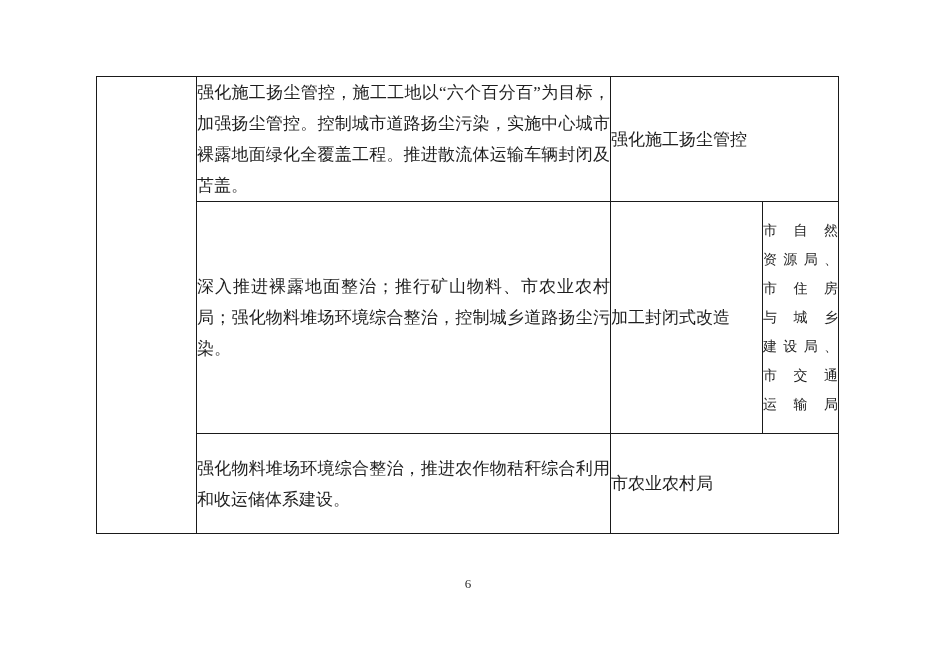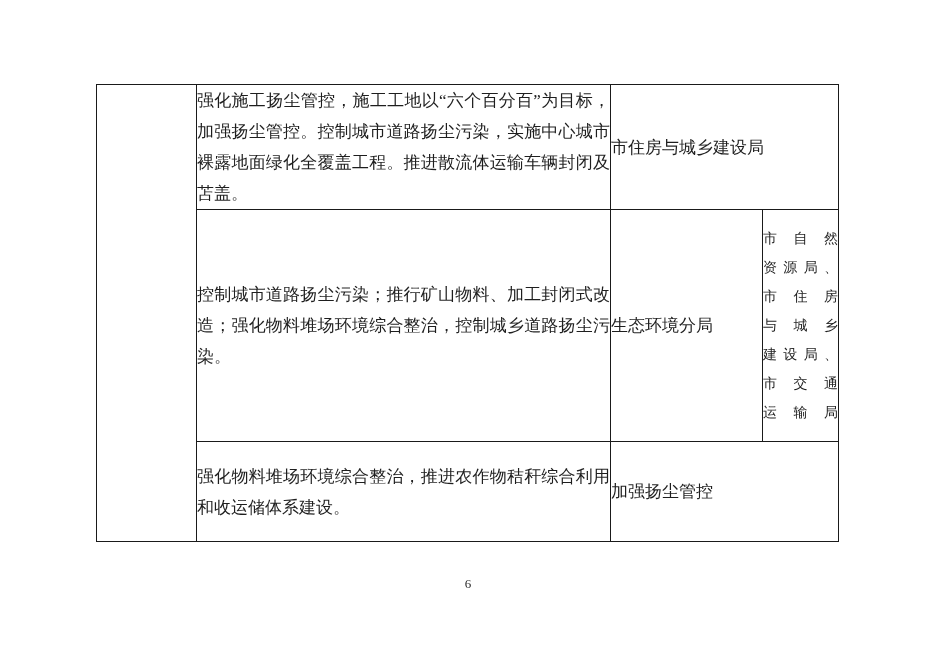--- a/index.html
+++ b/index.html
@@ -9,21 +9,21 @@
     width: 936px;
     height: 662px;
     background: #ffffff;
     font-family: "Liberation Serif", "DejaVu Serif", serif;
     color: #1e1e1e;
     overflow: hidden;
   }
   table.resp-table {
     position: absolute;
     left: 96px;
-    top: 84px;
+    top: 76px;
     width: 742px;
     border-collapse: collapse;
     table-layout: fixed;
   }
   table.resp-table td {
     border: 1px solid #1a1a1a;
     vertical-align: middle;
     padding: 0;
     overflow: hidden;
   }
@@ -75,35 +75,35 @@
     <colgroup>
       <col class="c-category">
       <col class="c-measure">
       <col class="c-lead">
       <col class="c-coop">
     </colgroup>
     <tbody>
       <tr class="r1">
         <td rowspan="3"></td>
         <td class="measure-cell">强化施工扬尘管控，施工工地以“六个百分百”为目标，加强扬尘管控。控制城市道路扬尘污染，实施中心城市裸露地面绿化全覆盖工程。推进散流体运输车辆封闭及苫盖。</td>
-        <td class="lead-cell" colspan="2">市住房与城乡建设局</td>
+        <td class="lead-cell" colspan="2">强化施工扬尘管控</td>
       </tr>
       <tr class="r2">
-        <td class="measure-cell">控制城市道路扬尘污染；推行矿山物料、加工封闭式改造；强化物料堆场环境综合整治，控制城乡道路扬尘污染。</td>
-        <td class="lead-cell">生态环境分局</td>
+        <td class="measure-cell">深入推进裸露地面整治；推行矿山物料、市农业农村局；强化物料堆场环境综合整治，控制城乡道路扬尘污染。</td>
+        <td class="lead-cell">加工封闭式改造</td>
         <td class="coop-cell">市自然
 资源局、
 市住房
 与城乡
 建设局、
 市交通
 运输局</td>
       </tr>
       <tr class="r3">
         <td class="measure-cell">强化物料堆场环境综合整治，推进农作物秸秆综合利用和收运储体系建设。</td>
-        <td class="lead-cell" colspan="2">加强扬尘管控</td>
+        <td class="lead-cell" colspan="2">市农业农村局</td>
       </tr>
     </tbody>
   </table>
 
   <div class="page-number">6</div>
 
 </div>
 
 </body></html>

